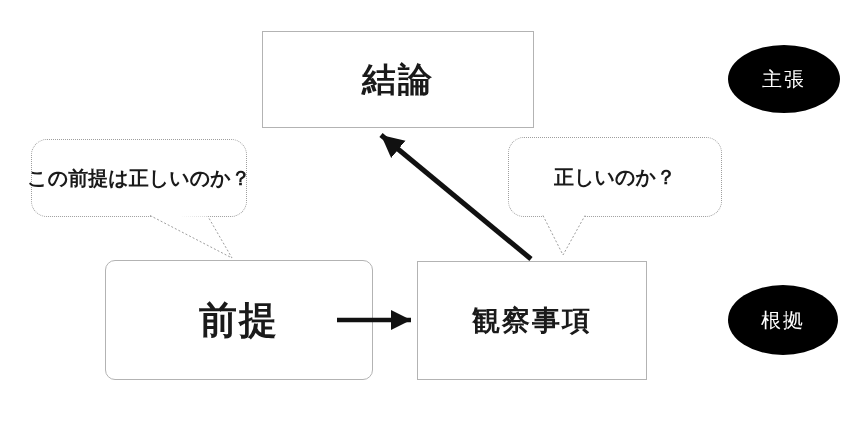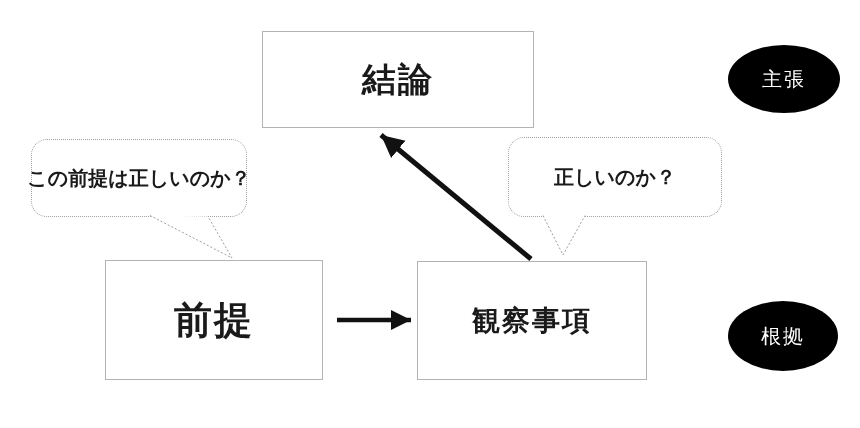--- a/index.html
+++ b/index.html
@@ -23,21 +23,21 @@
     border: 1px solid #b3b3b3;
     display: flex;
     align-items: center;
     justify-content: center;
     font-weight: 700;
     letter-spacing: 2px;
     color: #1a1a1a;
     z-index: 2;
   }
   .box-conclusion  { left: 262px; top: 31px;  width: 272px; height: 97px;  font-size: 34px; }
-  .box-premise     { left: 105px; top: 260px; width: 218px; height: 120px; font-size: 38px; }
+  .box-premise     { left: 105px; top: 260px; width: 268px; height: 120px; font-size: 38px; border-radius: 10px; }
   .box-observation { left: 417px; top: 261px; width: 230px; height: 119px; font-size: 28px; }
 
   .speech-bubble {
     position: absolute;
     box-sizing: border-box;
     background: #ffffff;
     border: 1px dotted #9e9e9e;
     border-radius: 16px;
     display: flex;
     flex-direction: row;
@@ -60,21 +60,21 @@
     background: #000000;
     color: #ffffff;
     display: flex;
     align-items: center;
     justify-content: center;
     font-size: 20px;
     letter-spacing: 2px;
     z-index: 2;
   }
   .badge-claim   { left: 728px; top: 45px;  width: 112px; height: 68px; }
-  .badge-grounds { left: 728px; top: 301px; width: 110px; height: 70px; }
+  .badge-grounds { left: 728px; top: 285px; width: 110px; height: 70px; }
 
   .overlay-svg {
     position: absolute;
     left: 0;
     top: 0;
     width: 860px;
     height: 428px;
     z-index: 4;
     pointer-events: none;
   }

